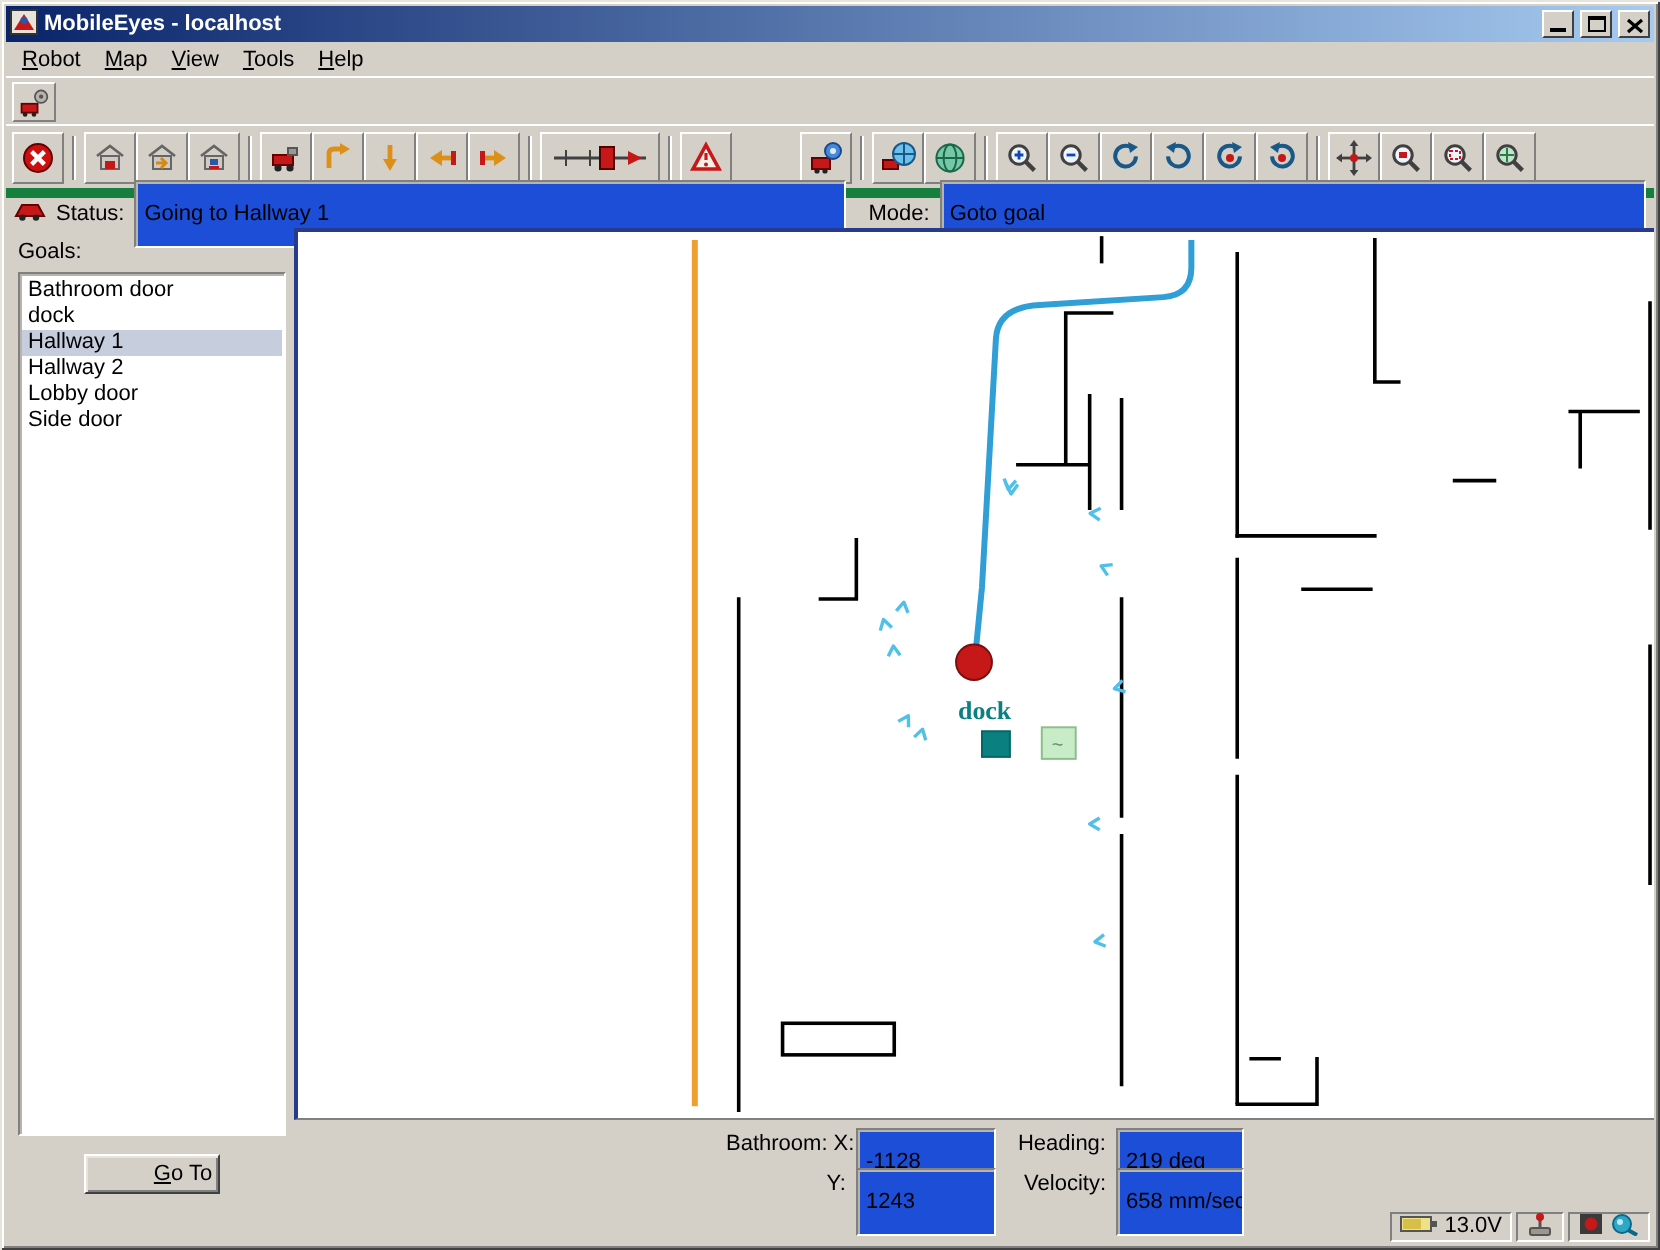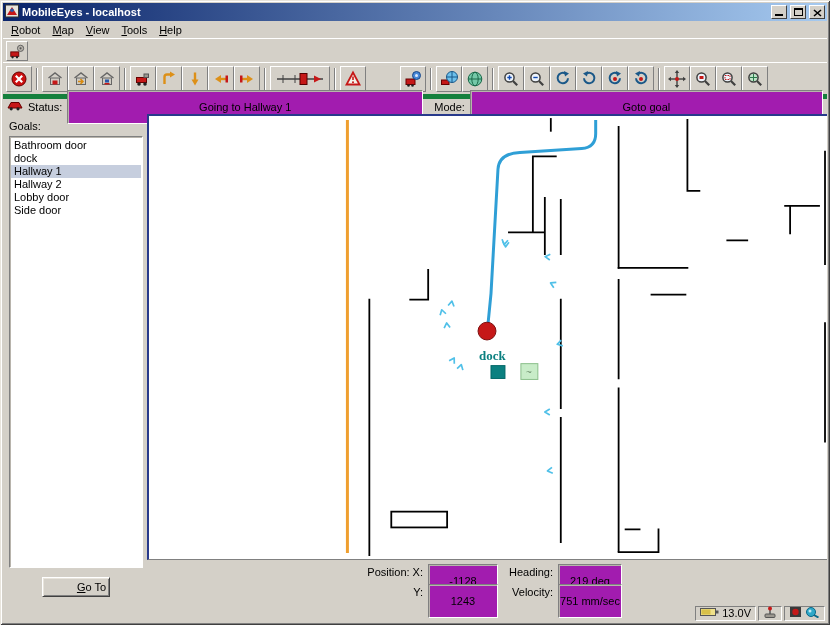--- a/index.html
+++ b/index.html
@@ -46,24 +46,24 @@
     background:var(--chrome,#d4d0c8); padding:0; margin:0;
     border:1px solid; border-color:#ffffff #808080 #808080 #ffffff;
   }
   .toolband1 .tbtn { width:22px; height:20px; }
   .tbtn-wide { width:60px; }
   .tbtn span { display:flex; }
   .tsep { width:0; height:22px; border-left:1px solid #808080; border-right:1px solid #ffffff; margin:0 4px; }
   
   .statusrow { height:20px; flex:0 0 20px; display:flex; align-items:center; gap:5px; padding:0 4px; border-top:5px solid #15803d; }
   .field {
-    height:16px; background:#a21caf; display:flex; align-items:center; padding:16px 4px;
+    height:16px; background:#1d4ed8; display:flex; align-items:center; padding:16px 4px;
     border:1px solid; border-color:#808080 #ffffff #ffffff #808080;
     box-shadow: inset 1px 1px 0 #b8b4ac;
-    white-space:nowrap; overflow:hidden;justify-content:center;
+    white-space:nowrap; overflow:hidden;
   }
   .status-field { width:356px; }
   .mode-lbl { margin-left:6px; }
   .mode-field { flex:1; }
   
   .main { flex:1; display:flex; min-height:0; }
   .goals-panel { width:144px; flex:0 0 144px; display:flex; flex-direction:column; padding:6px 4px 5px 6px; }
   .goals-label { margin-bottom:4px; }
   .goals-list {
     flex:1; background:#fff; margin-bottom:9px; overflow:hidden; padding:2px 1px;
@@ -451,35 +451,35 @@
           </g>
           <circle cx="339" cy="218" r="9" style="fill:var(--robot-red,#c61818)" stroke="#7a0f0f"></circle>
           <text x="331" y="247" style="fill:var(--dock-teal,#0b8080)" font-family="Liberation Serif, DejaVu Serif, serif" font-size="13" font-weight="bold">dock</text>
           <rect x="343" y="253" width="14" height="13" style="fill:var(--dock-teal,#0b8080)" stroke="#066"></rect>
           <rect x="373" y="251" width="17" height="16" fill="#c8ecc8" stroke="#8abf8a"></rect>
           <text x="378" y="263" fill="#6a8a6a" font-size="10">~</text>
         </svg>
       </div>
 
       <div class="telemetry">
-        <span class="tlabel">Position: X:</span>
+        <span class="tlabel">Bathroom: X:</span>
         <div class="field tfield">
             <span>-1128</span>
           </div>
         <span class="tlabel">Heading:</span>
         <div class="field tfield">
             <span>219 deg</span>
           </div>
         <span class="tlabel">Y:</span>
         <div class="field tfield">
             <span>1243</span>
           </div>
         <span class="tlabel">Velocity:</span>
         <div class="field tfield">
-            <span>751 mm/sec</span>
+            <span>658 mm/sec</span>
           </div>
       </div>
     </div>
   </div>
 
   <div class="statusbar">
     <div class="tray-cell">
       <span><svg width="19" height="10" viewBox="0 0 19 10">
             <rect x="0.5" y="1.5" width="15" height="7" fill="#efe08a" stroke="#555"></rect>
             <rect x="16" y="3.5" width="2.5" height="3" fill="#555"></rect>

